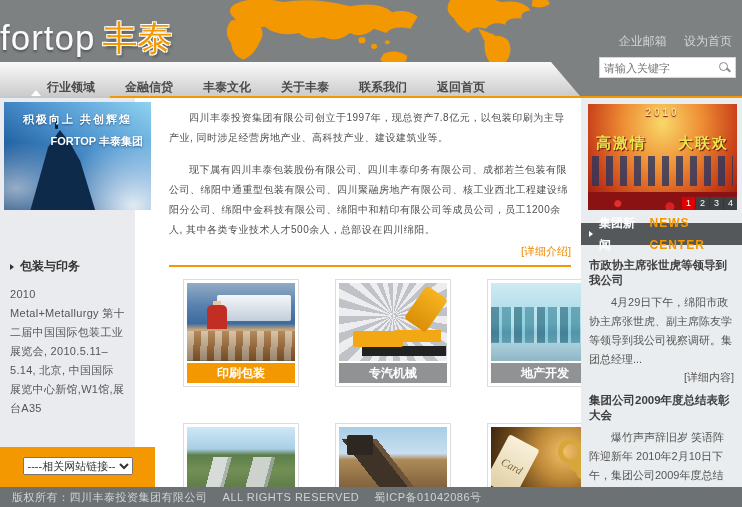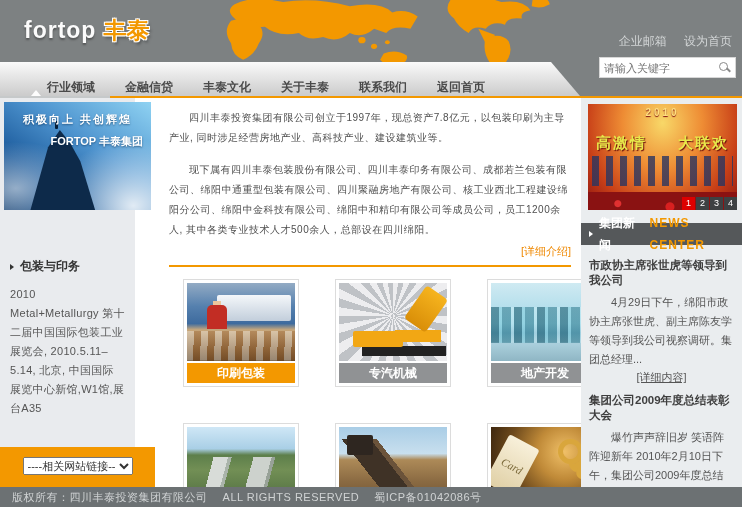--- a/index.html
+++ b/index.html
@@ -2,21 +2,21 @@
 <html><head>
 <meta charset="utf-8">
 <style>
   html,body{margin:0;padding:0;background:#ffffff;}
   .page{position:relative;width:742px;height:507px;overflow:hidden;
         font-family:"Liberation Sans","DejaVu Sans",sans-serif;background:#fff;}
 
   
   .header{position:absolute;left:0;top:0;width:742px;height:96px;background:#7d8182;overflow:hidden;}
   .map{position:absolute;left:168px;top:-2px;width:400px;height:72px;}
-  .logo{position:absolute;left:24px;top:15px;font-size:23px;font-weight:bold;white-space:nowrap;}
+  .logo{position:absolute;left:0;top:15px;font-size:35px;font-weight:normal;white-space:nowrap;}
   .logo .en{color:#fbfbfb;letter-spacing:1px;text-shadow:0 2px 2px rgba(50,50,50,.55);}
   .logo .cn{color:#f39800;margin-left:7px;
     text-shadow:-1px -1px 0 #fff,1px -1px 0 #fff,-1px 1px 0 #fff,1px 1px 0 #fff,2px 3px 3px rgba(0,0,0,.35);}
   .top-links{position:absolute;right:10px;top:33px;font-size:12px;color:#d2d5d6;}
   .top-links span{margin-left:14px;cursor:pointer;}
   .searchbox{position:absolute;left:599px;top:57px;width:135px;height:19px;background:#fff;border:1px solid #d7d7d7;}
   .searchbox input{position:absolute;left:0;top:0;width:112px;height:17px;border:0;outline:none;
         padding:1px 4px;font-size:11px;color:#444;font-family:inherit;background:transparent;}
   .mag{position:absolute;right:7px;top:4px;width:7px;height:7px;border:1px solid #8a8a8a;border-radius:50%;cursor:pointer;}
   .mag::after{content:"";position:absolute;left:6px;top:6px;width:5px;height:2px;background:#8a8a8a;transform:rotate(45deg);}
@@ -124,21 +124,21 @@
     text-align:center;line-height:13px;cursor:pointer;}
   .pg.active{background:#dd0000;}
   .stage-caption{margin-top:9px;text-align:center;font-size:12px;color:#333;}
   .news-bar{margin-top:13px;height:22px;background:#55585a;color:#fff;font-size:12px;font-weight:bold;
     line-height:22px;padding-left:8px;display:flex;align-items:center;}
   .news-bar .en{color:#f39800;margin-left:6px;letter-spacing:1px;}
   .news-list{padding:13px 8px 0 8px;}
   .news-item{margin-bottom:8px;}
   .news-title{font-size:11.5px;font-weight:bold;color:#3e3e3e;cursor:pointer;margin-bottom:5px;line-height:15px;}
   .news-body{font-size:11px;color:#555;line-height:19px;text-indent:2em;}
-  .news-more{text-align:center;font-size:11px;color:#555;cursor:pointer;margin-top:1px;text-decoration:underline;}
+  .news-more{text-align:right;font-size:11px;color:#555;cursor:pointer;margin-top:1px;}
 
   
   .footer{position:absolute;left:0;top:487px;width:742px;height:20px;background:#6c7173;
     color:#d0d3d4;font-size:11px;line-height:20px;padding-left:12px;box-sizing:border-box;letter-spacing:.5px;}
 </style>
 </head>
 <body>
 
 <div class="page">
 

